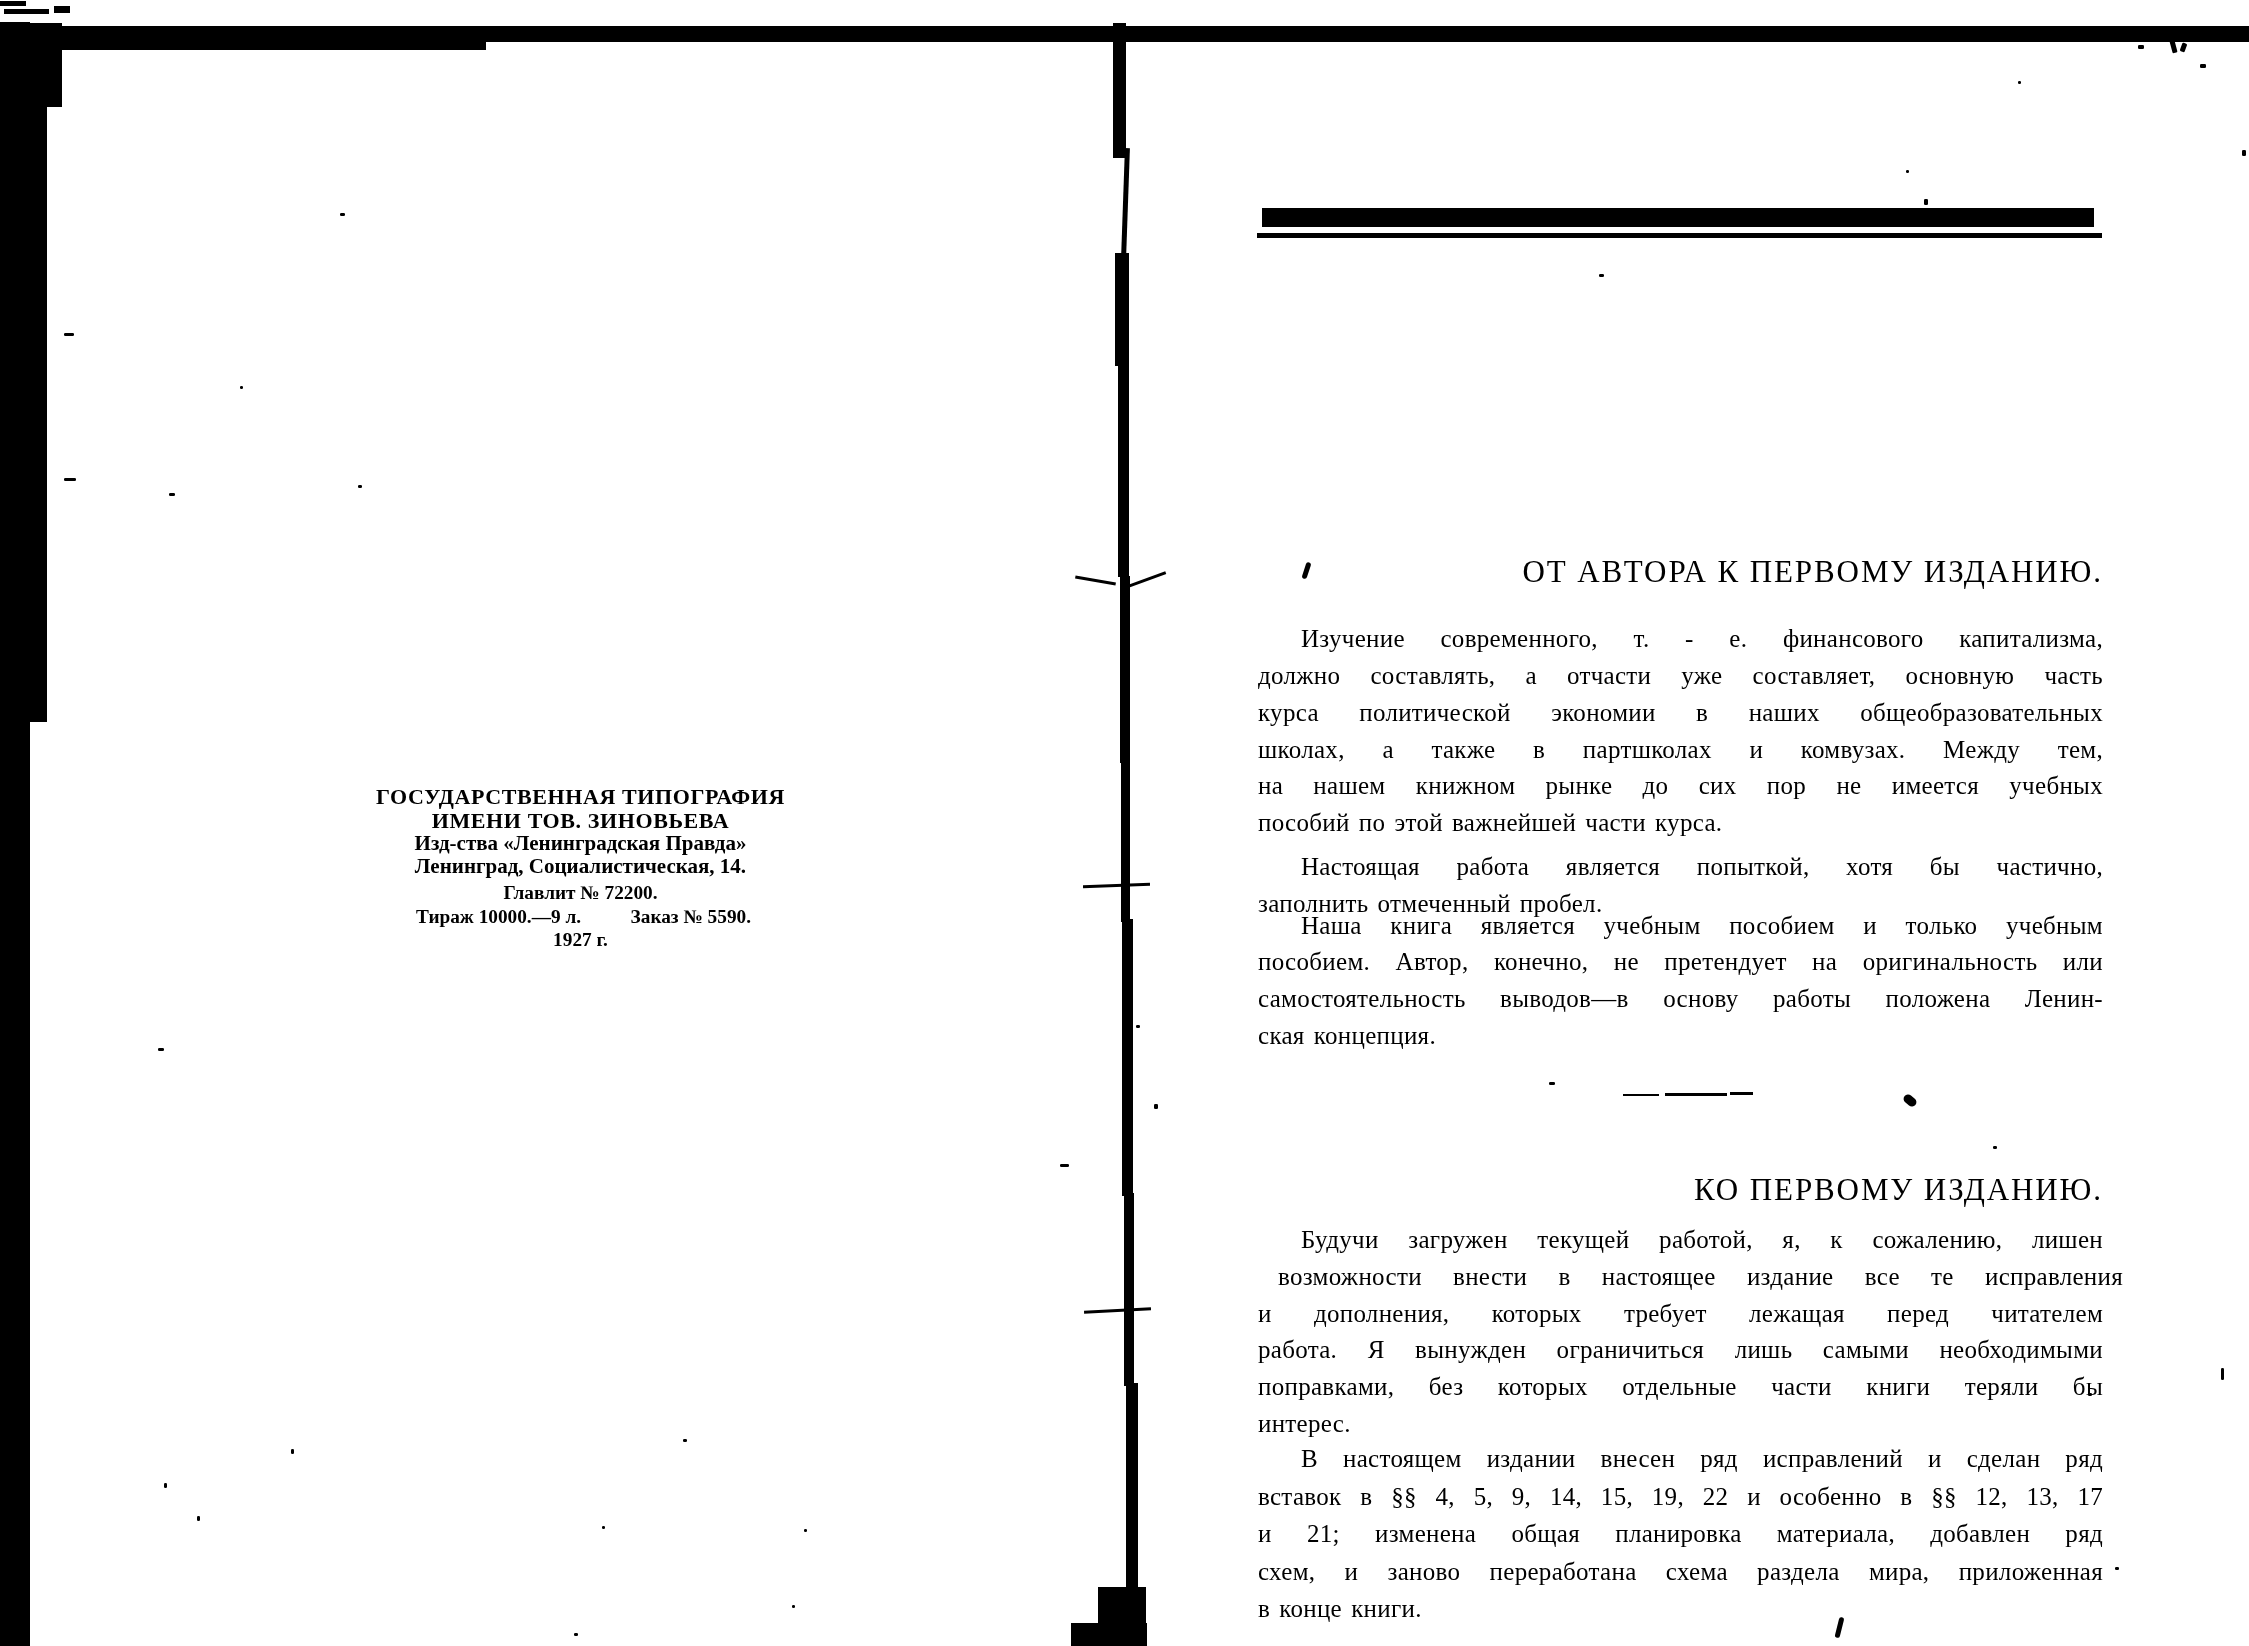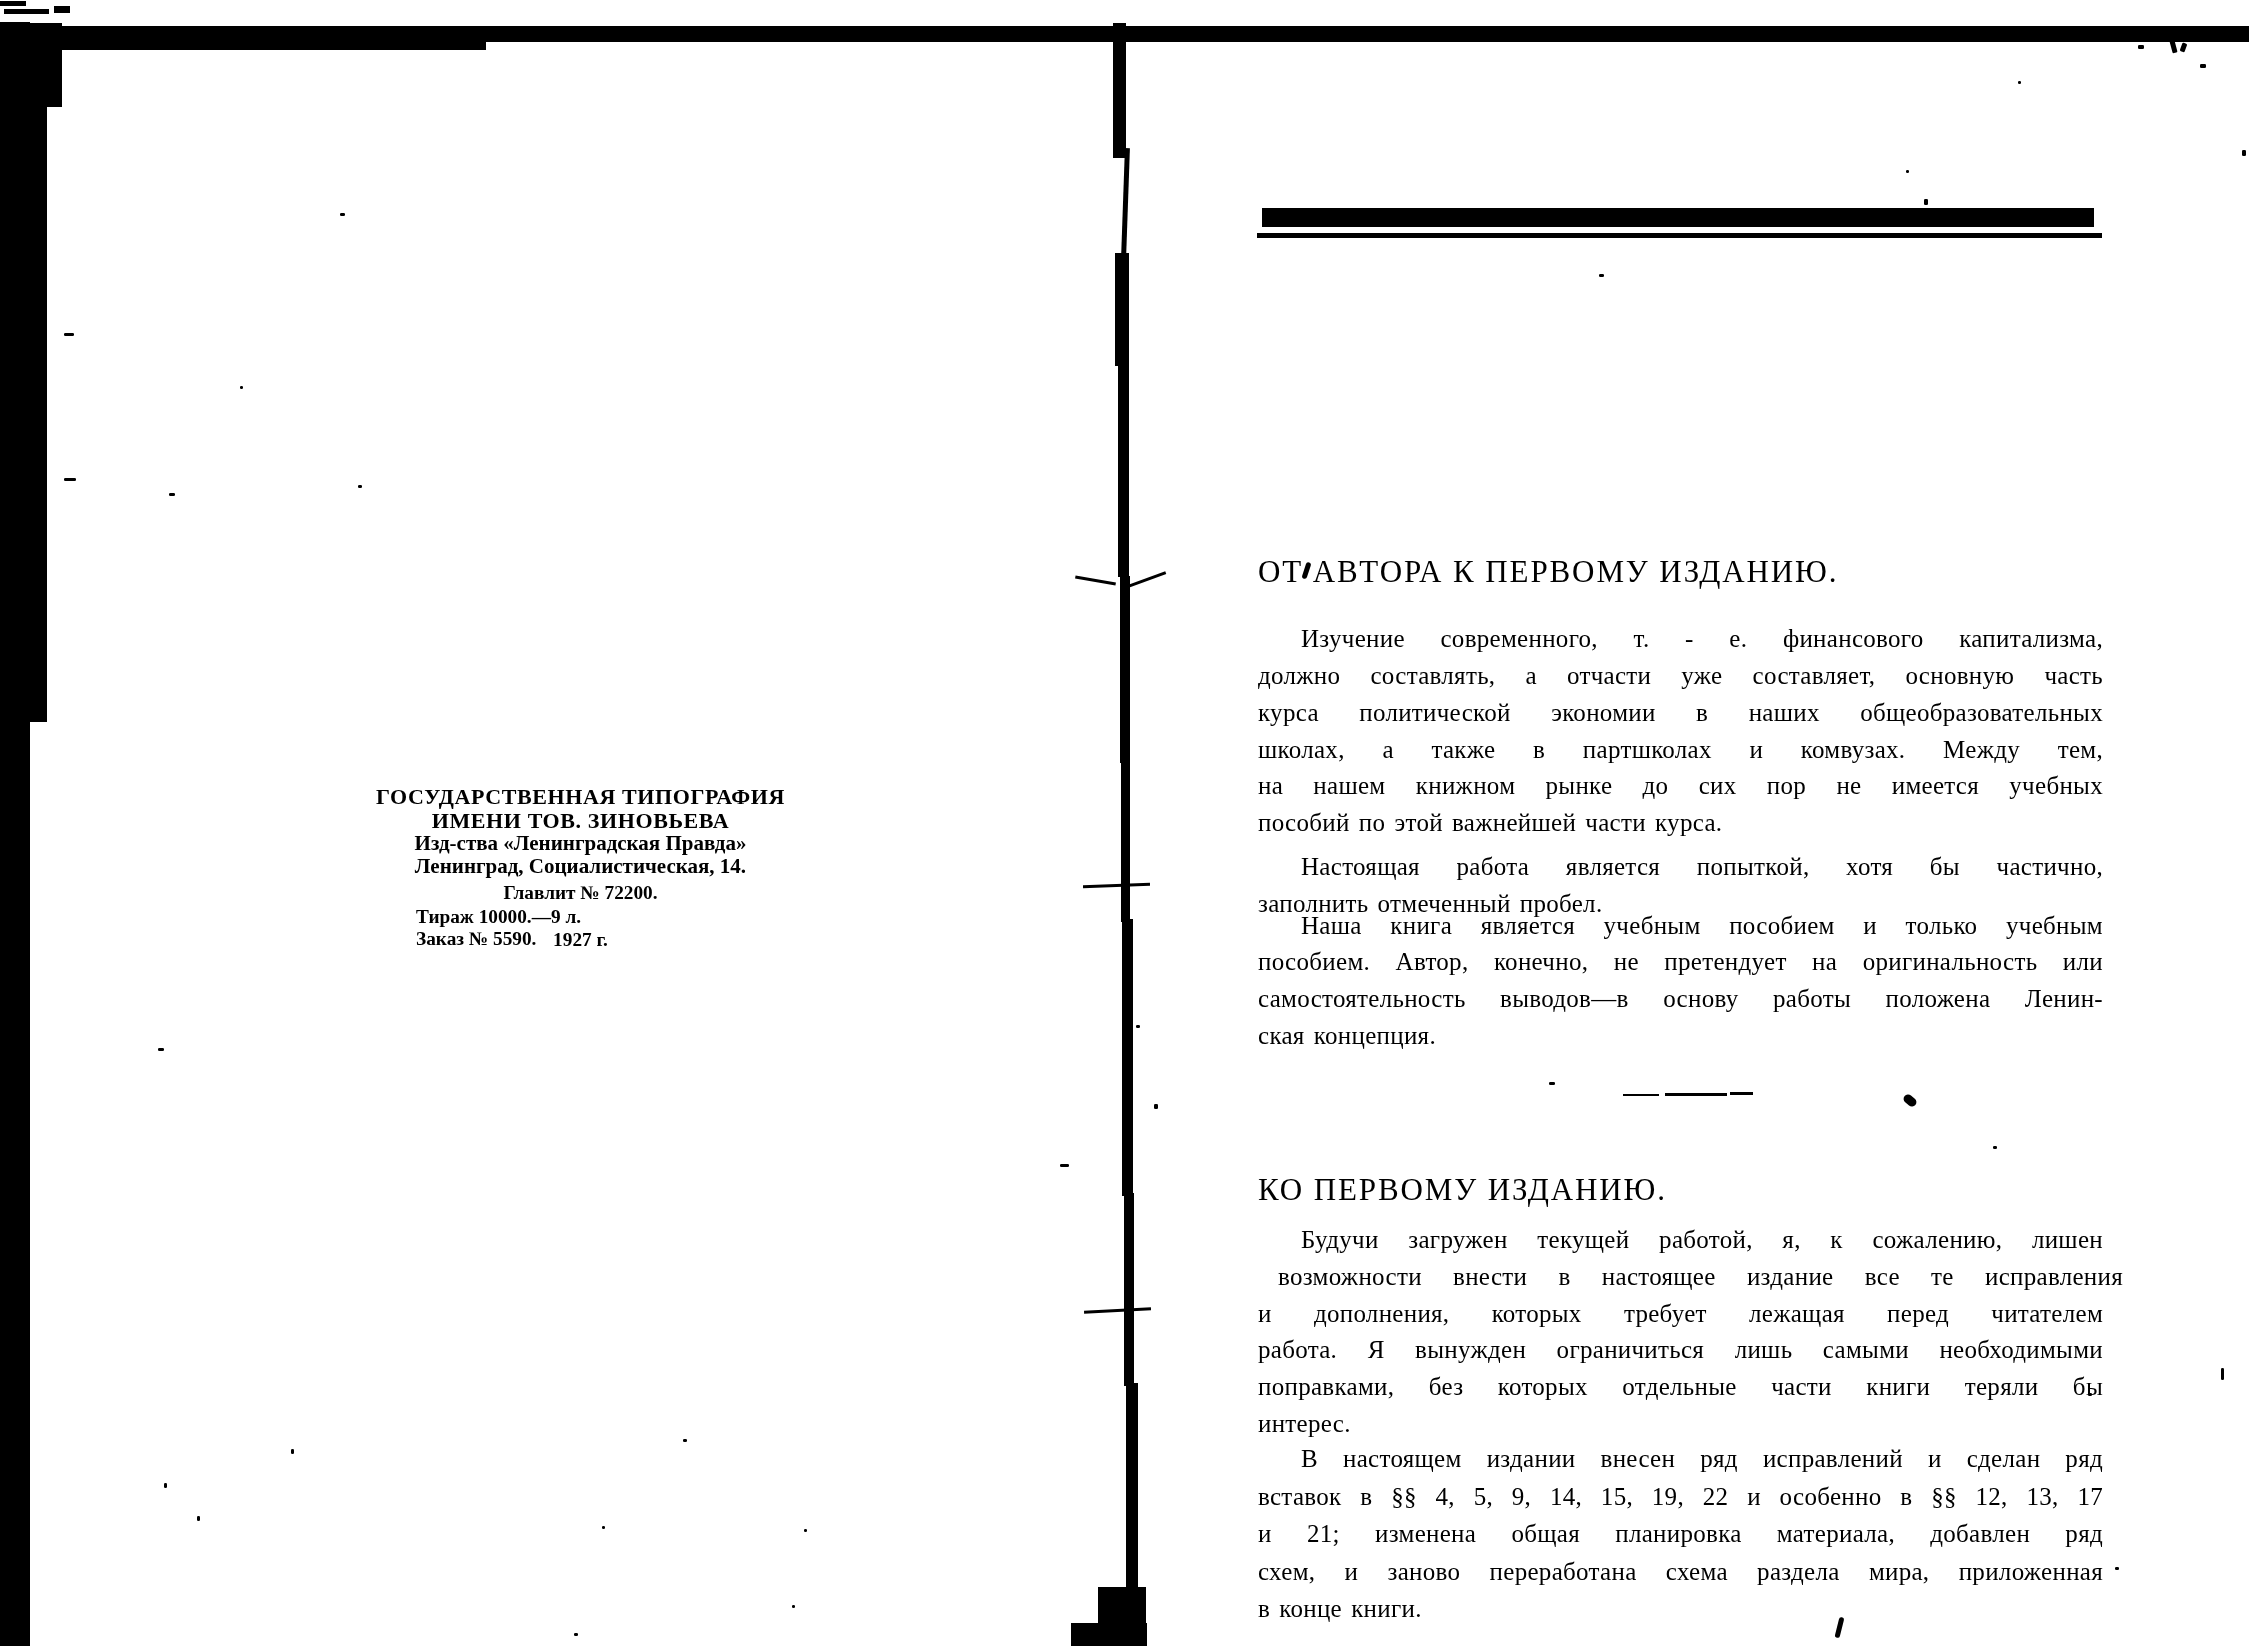--- a/index.html
+++ b/index.html
@@ -5,21 +5,21 @@
   html,body{margin:0;padding:0;background:#e8e8e8;}
   #scan{position:relative;width:2250px;height:1647px;background:#ffffff;overflow:hidden;
         font-family:"Liberation Serif","DejaVu Serif",serif;color:#000;}
   .art{position:absolute;background:#000;}
   .sp{position:absolute;background:#000;border-radius:1.3px;}
   
   .bline{position:absolute;left:1258px;width:845px;height:37px;font-size:25px;line-height:1.15;
          letter-spacing:0.3px;word-spacing:2.6px;text-align:justify;text-align-last:justify;}
   .bline.last{text-align-last:left;}
   .bline.indent{text-indent:43px;}
-  .heading{position:absolute;left:1258px;width:845px;text-align:left;font-size:31px;
+  .heading{position:absolute;left:1258px;width:845px;text-align:right;font-size:31px;
            letter-spacing:1.9px;white-space:nowrap;}
   .sig{position:absolute;left:1258px;width:764px;text-align:right;font-style:italic;
        font-size:27px;letter-spacing:0.6px;}
   
   .imp{position:absolute;left:258px;width:645px;text-align:center;font-weight:bold;
        line-height:1.05;}
   .imp.big{font-size:22px;letter-spacing:0.6px;}
   .imp.mid{font-size:21px;}
   .imp.small{font-size:19.3px;}
   .imp-row{position:absolute;left:416px;width:335px;display:flex;justify-content:space-between;
@@ -58,21 +58,21 @@
   <div class="art" style="left:1084px;top:1309px;width:67px;height:2.6px;transform:rotate(-3deg);"></div>
 
   <div class="art" style="left:1262px;top:208px;width:832px;height:19.3px;"></div>
   <div class="art" style="left:1257px;top:233px;width:845px;height:5.2px;"></div>
 
   <div class="imp big" style="top:809px;">ИМЕНИ ТОВ. ЗИНОВЬЕВА</div>
   <div class="imp big" style="top:785px;">ГОСУДАРСТВЕННАЯ ТИПОГРАФИЯ</div>
   <div class="imp mid" style="top:832px;">Изд-ства «Ленинградская Правда»</div>
   <div class="imp mid" style="top:855px;">Ленинград, Социалистическая, 14.</div>
   <div class="imp small" style="top:883px;">Главлит № 72200.</div>
-  <div class="imp-row" style="top:906px;flex-direction:column;">
+  <div class="imp-row" style="top:906px;">
     <span>Тираж 10000.—9 л.</span>
     <span>Заказ № 5590.</span>
   </div>
   <div class="imp small" style="top:930px;">1927 г.</div>
 
   <div class="heading" style="top:554px;">ОТ АВТОРА К ПЕРВОМУ ИЗДАНИЮ.</div>
 
   <div>
       <div class="bline indent" style="top: 625px;">Изучение современного, т. - е. финансового капитализма,</div>
       <div class="bline" style="top: 662px;">должно составлять, а отчасти уже составляет, основную часть</div>

